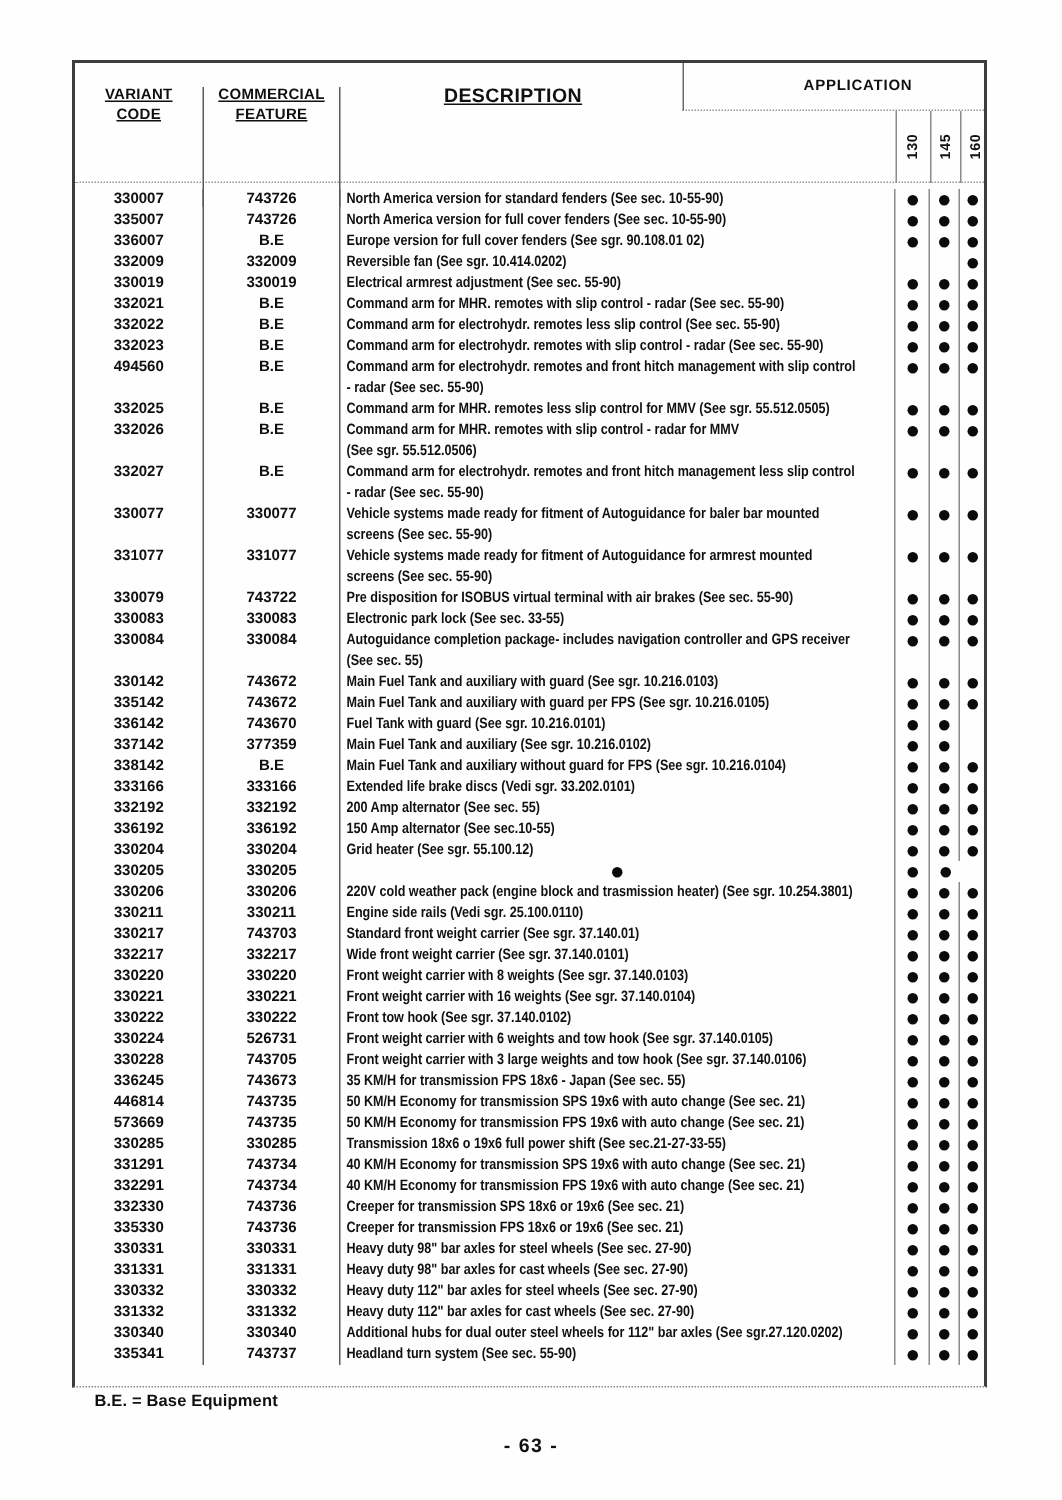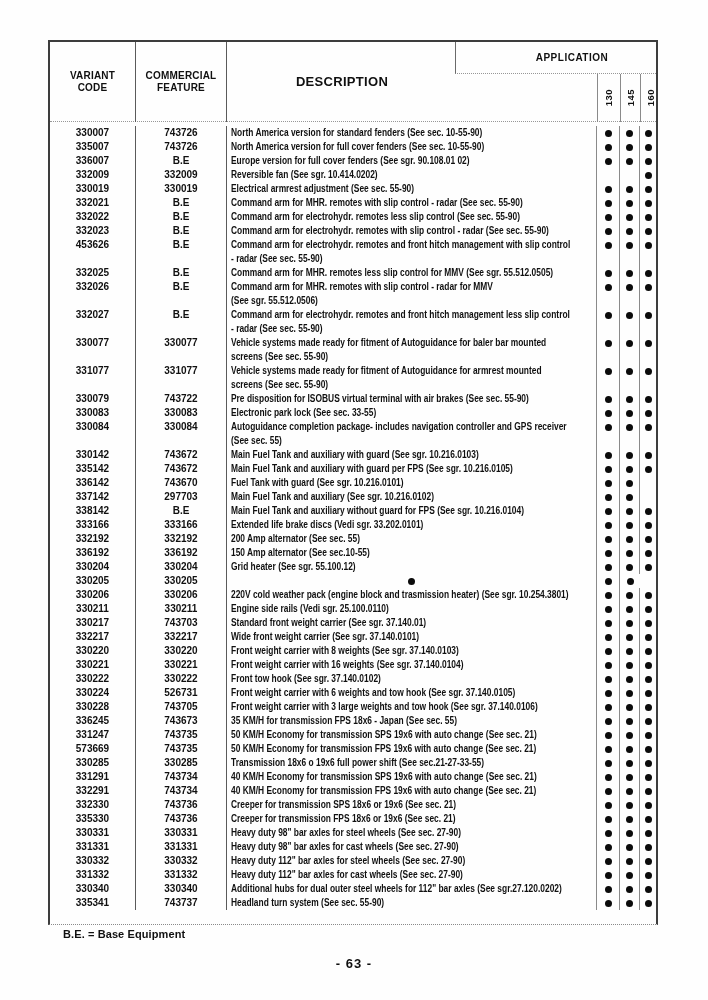--- a/index.html
+++ b/index.html
@@ -11,21 +11,21 @@
   }
   .page { position:relative; width:708px; height:1000px; background:#fefefe; overflow:hidden; }
 
   .doc-table {
     position:absolute; left:48px; top:40px; width:610px; height:885px;
     border:2px solid #3d3d3d; border-bottom:1px dotted #8a8a8a;
   }
 
   
   .thead { position:relative; width:606px; height:80px; border-bottom:1px dotted #979797; }
-  .th-cell { position:absolute; top:0; height:80px; display:flex; align-items:center; justify-content:center; }
+  .th-cell { position:absolute; top:16px; height:80px; display:flex; align-items:flex-start; justify-content:center;text-decoration:underline; }
   .th-variant { left:0; width:86px; border-right:1px solid #5a5a5a; }
   .th-feature { left:86px; width:91px; border-right:1px solid #5a5a5a; }
   .th-desc    { left:177px; width:230px; }
   .th-text { font-size:10px; line-height:12.5px; text-align:center; white-space:pre-line; letter-spacing:0.2px; }
   .th-desc-text { font-size:13px; letter-spacing:0.3px; }
 
   .app-box {
     position:absolute; left:405px; top:0; width:201px; height:32px;
     border-left:1px solid #6a6a6a; border-bottom:1px dotted #979797;
     display:flex; align-items:center; justify-content:center;
@@ -224,21 +224,21 @@
           </div>
     <div class="cell c-app c-app-145">
             <span class="dot" style="background: rgb(11, 11, 11);"></span>
           </div>
     <div class="cell c-app c-app-160">
             <span class="dot" style="background: rgb(11, 11, 11);"></span>
           </div>
   </div>
 
   <div class="row">
-    <div class="cell c-variant">453626</div>
+    <div class="cell c-variant">494560</div>
     <div class="cell c-feature">B.E</div>
     <div class="cell c-desc">
             <div class="desc-line">Command arm for electrohydr. remotes and front hitch management with slip control</div>
             <div class="desc-line">- radar (See sec. 55-90)</div>
           </div>
     <div class="cell c-app c-app-130">
             <span class="dot" style="background: rgb(11, 11, 11);"></span>
           </div>
     <div class="cell c-app c-app-145">
             <span class="dot" style="background: rgb(11, 11, 11);"></span>
@@ -433,21 +433,21 @@
             <span class="dot" style="background: rgb(11, 11, 11);"></span>
           </div>
     <div class="cell c-app c-app-145">
             <span class="dot" style="background: rgb(11, 11, 11);"></span>
           </div>
     <div class="cell c-app c-app-160"></div>
   </div>
 
   <div class="row">
     <div class="cell c-variant">337142</div>
-    <div class="cell c-feature">297703</div>
+    <div class="cell c-feature">377359</div>
     <div class="cell c-desc">
             <div class="desc-line">Main Fuel Tank and auxiliary (See sgr. 10.216.0102)</div>
           </div>
     <div class="cell c-app c-app-130">
             <span class="dot" style="background: rgb(11, 11, 11);"></span>
           </div>
     <div class="cell c-app c-app-145">
             <span class="dot" style="background: rgb(11, 11, 11);"></span>
           </div>
     <div class="cell c-app c-app-160"></div>
@@ -716,21 +716,21 @@
           </div>
     <div class="cell c-app c-app-145">
             <span class="dot" style="background: rgb(11, 11, 11);"></span>
           </div>
     <div class="cell c-app c-app-160">
             <span class="dot" style="background: rgb(11, 11, 11);"></span>
           </div>
   </div>
 
   <div class="row">
-    <div class="cell c-variant">331247</div>
+    <div class="cell c-variant">446814</div>
     <div class="cell c-feature">743735</div>
     <div class="cell c-desc">
             <div class="desc-line">50 KM/H Economy for transmission SPS 19x6 with auto change (See sec. 21)</div>
           </div>
     <div class="cell c-app c-app-130">
             <span class="dot" style="background: rgb(11, 11, 11);"></span>
           </div>
     <div class="cell c-app c-app-145">
             <span class="dot" style="background: rgb(11, 11, 11);"></span>
           </div>

